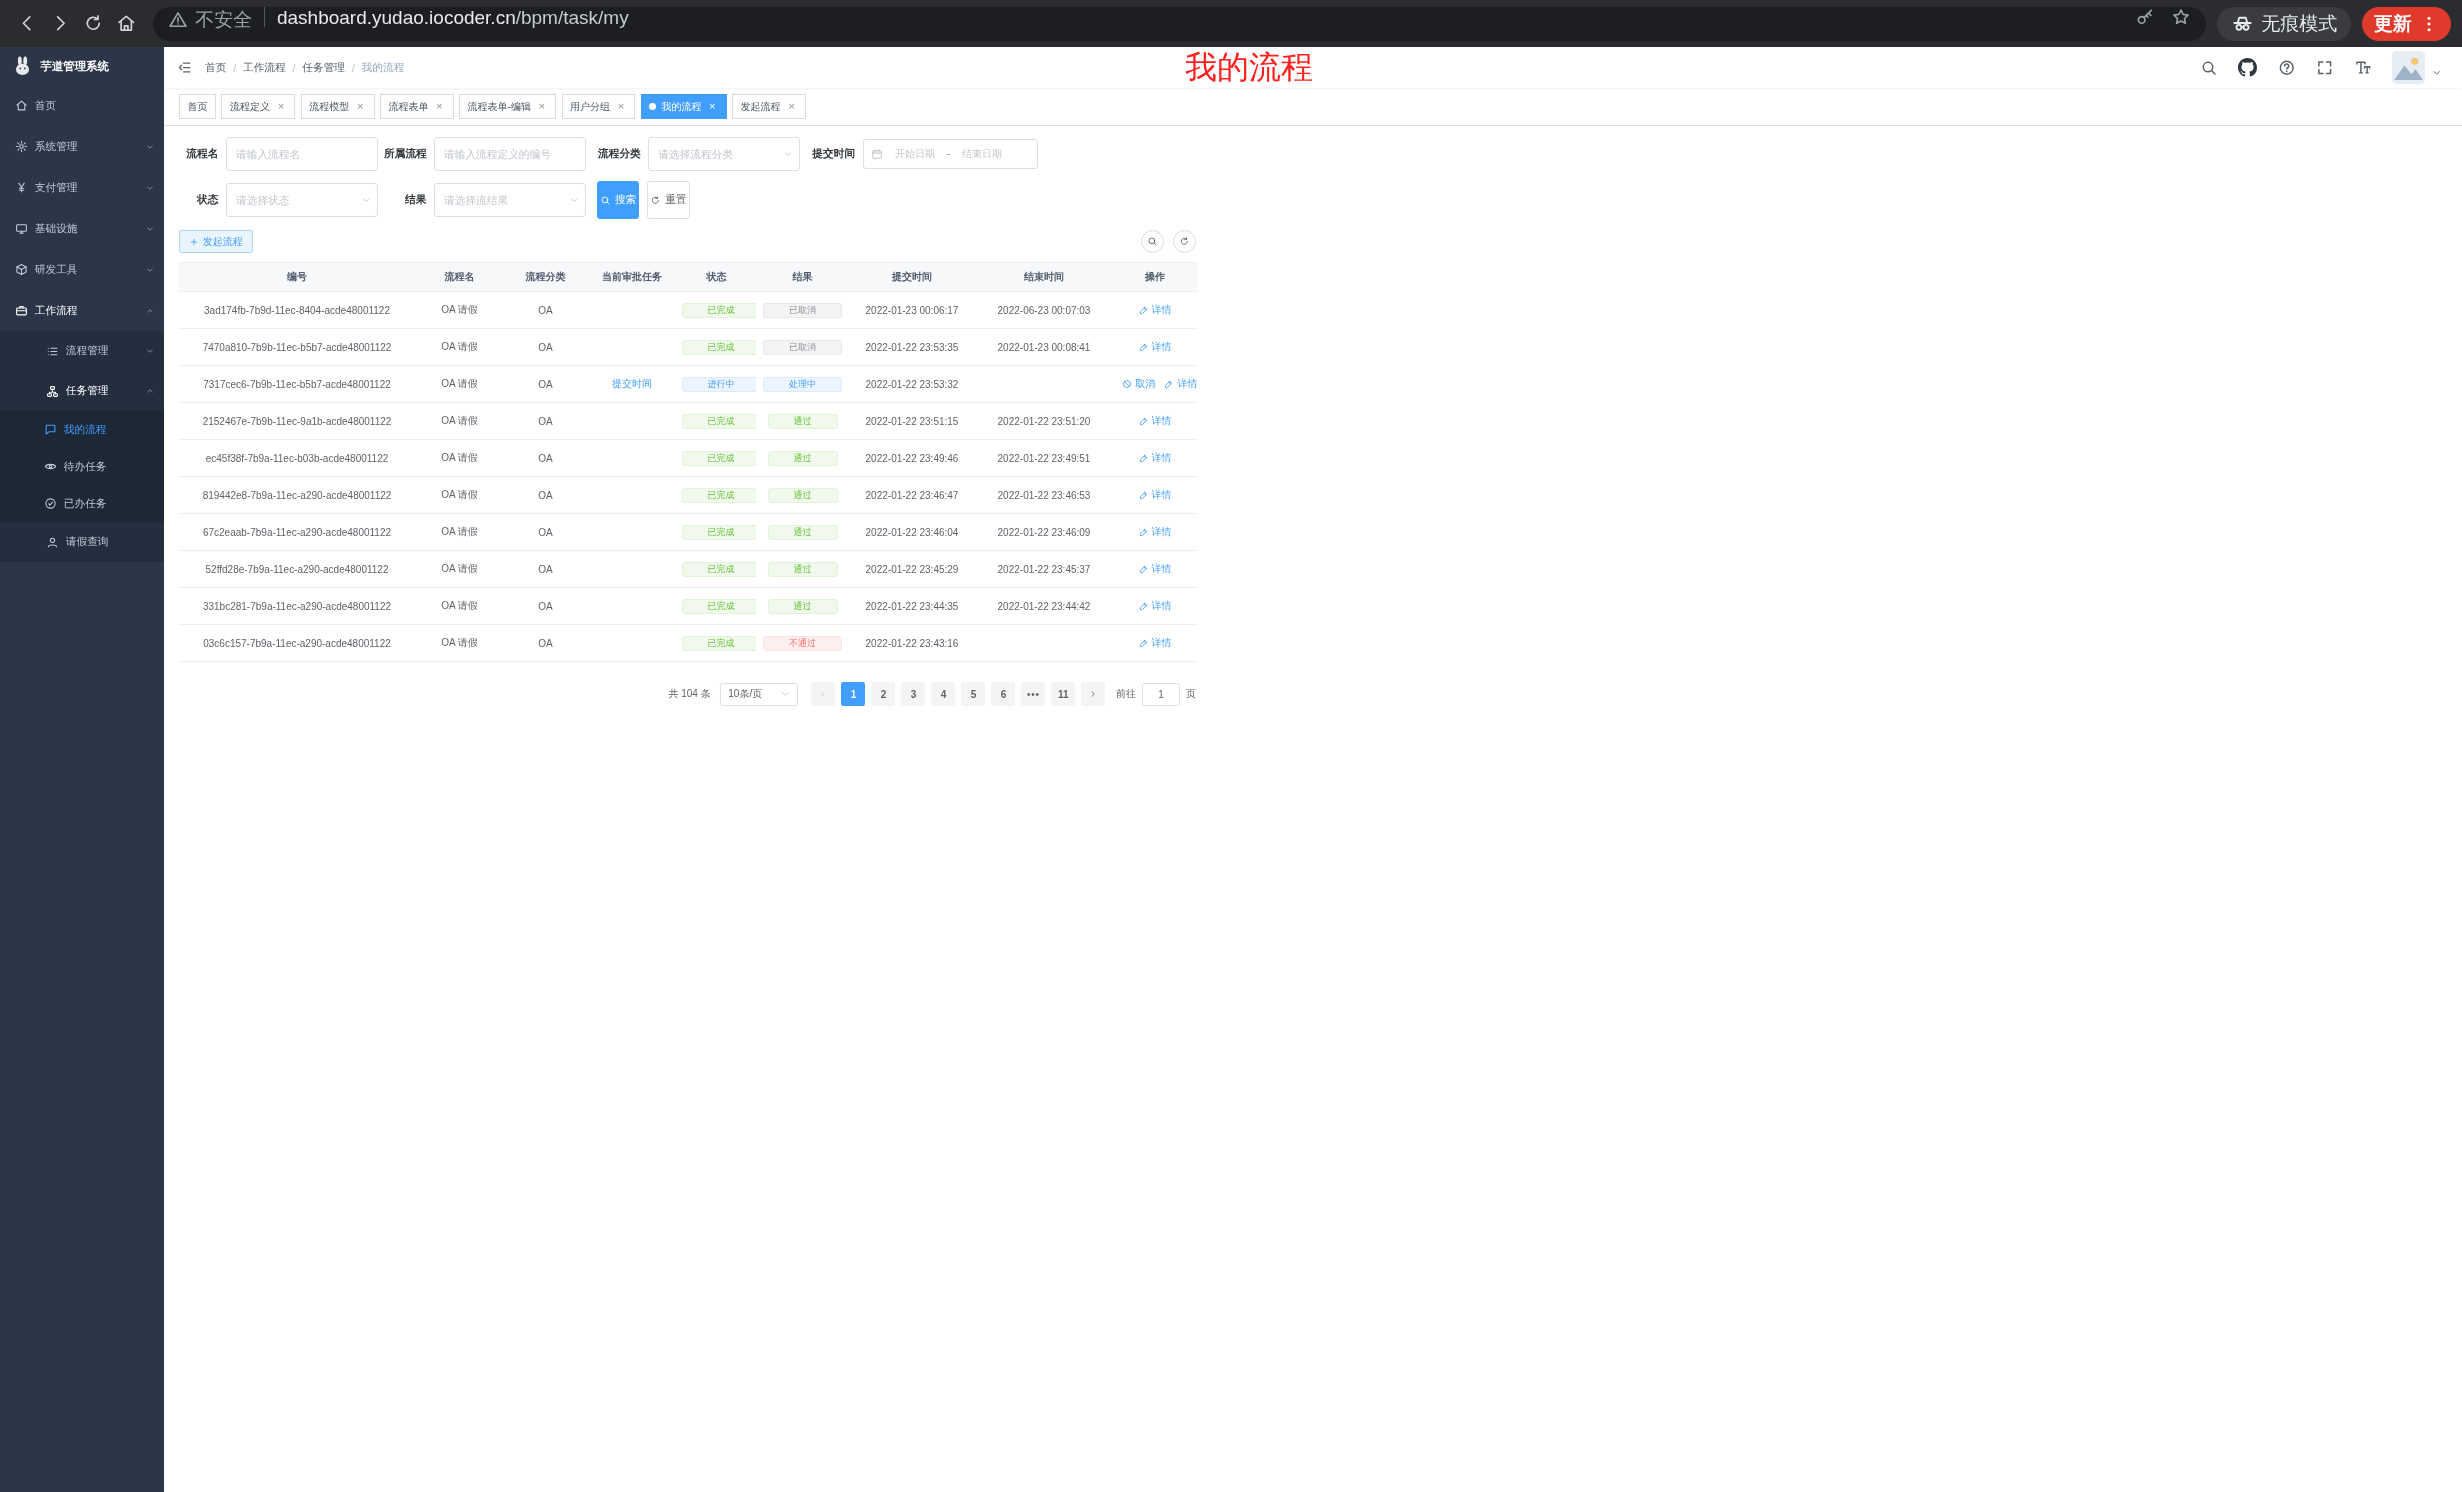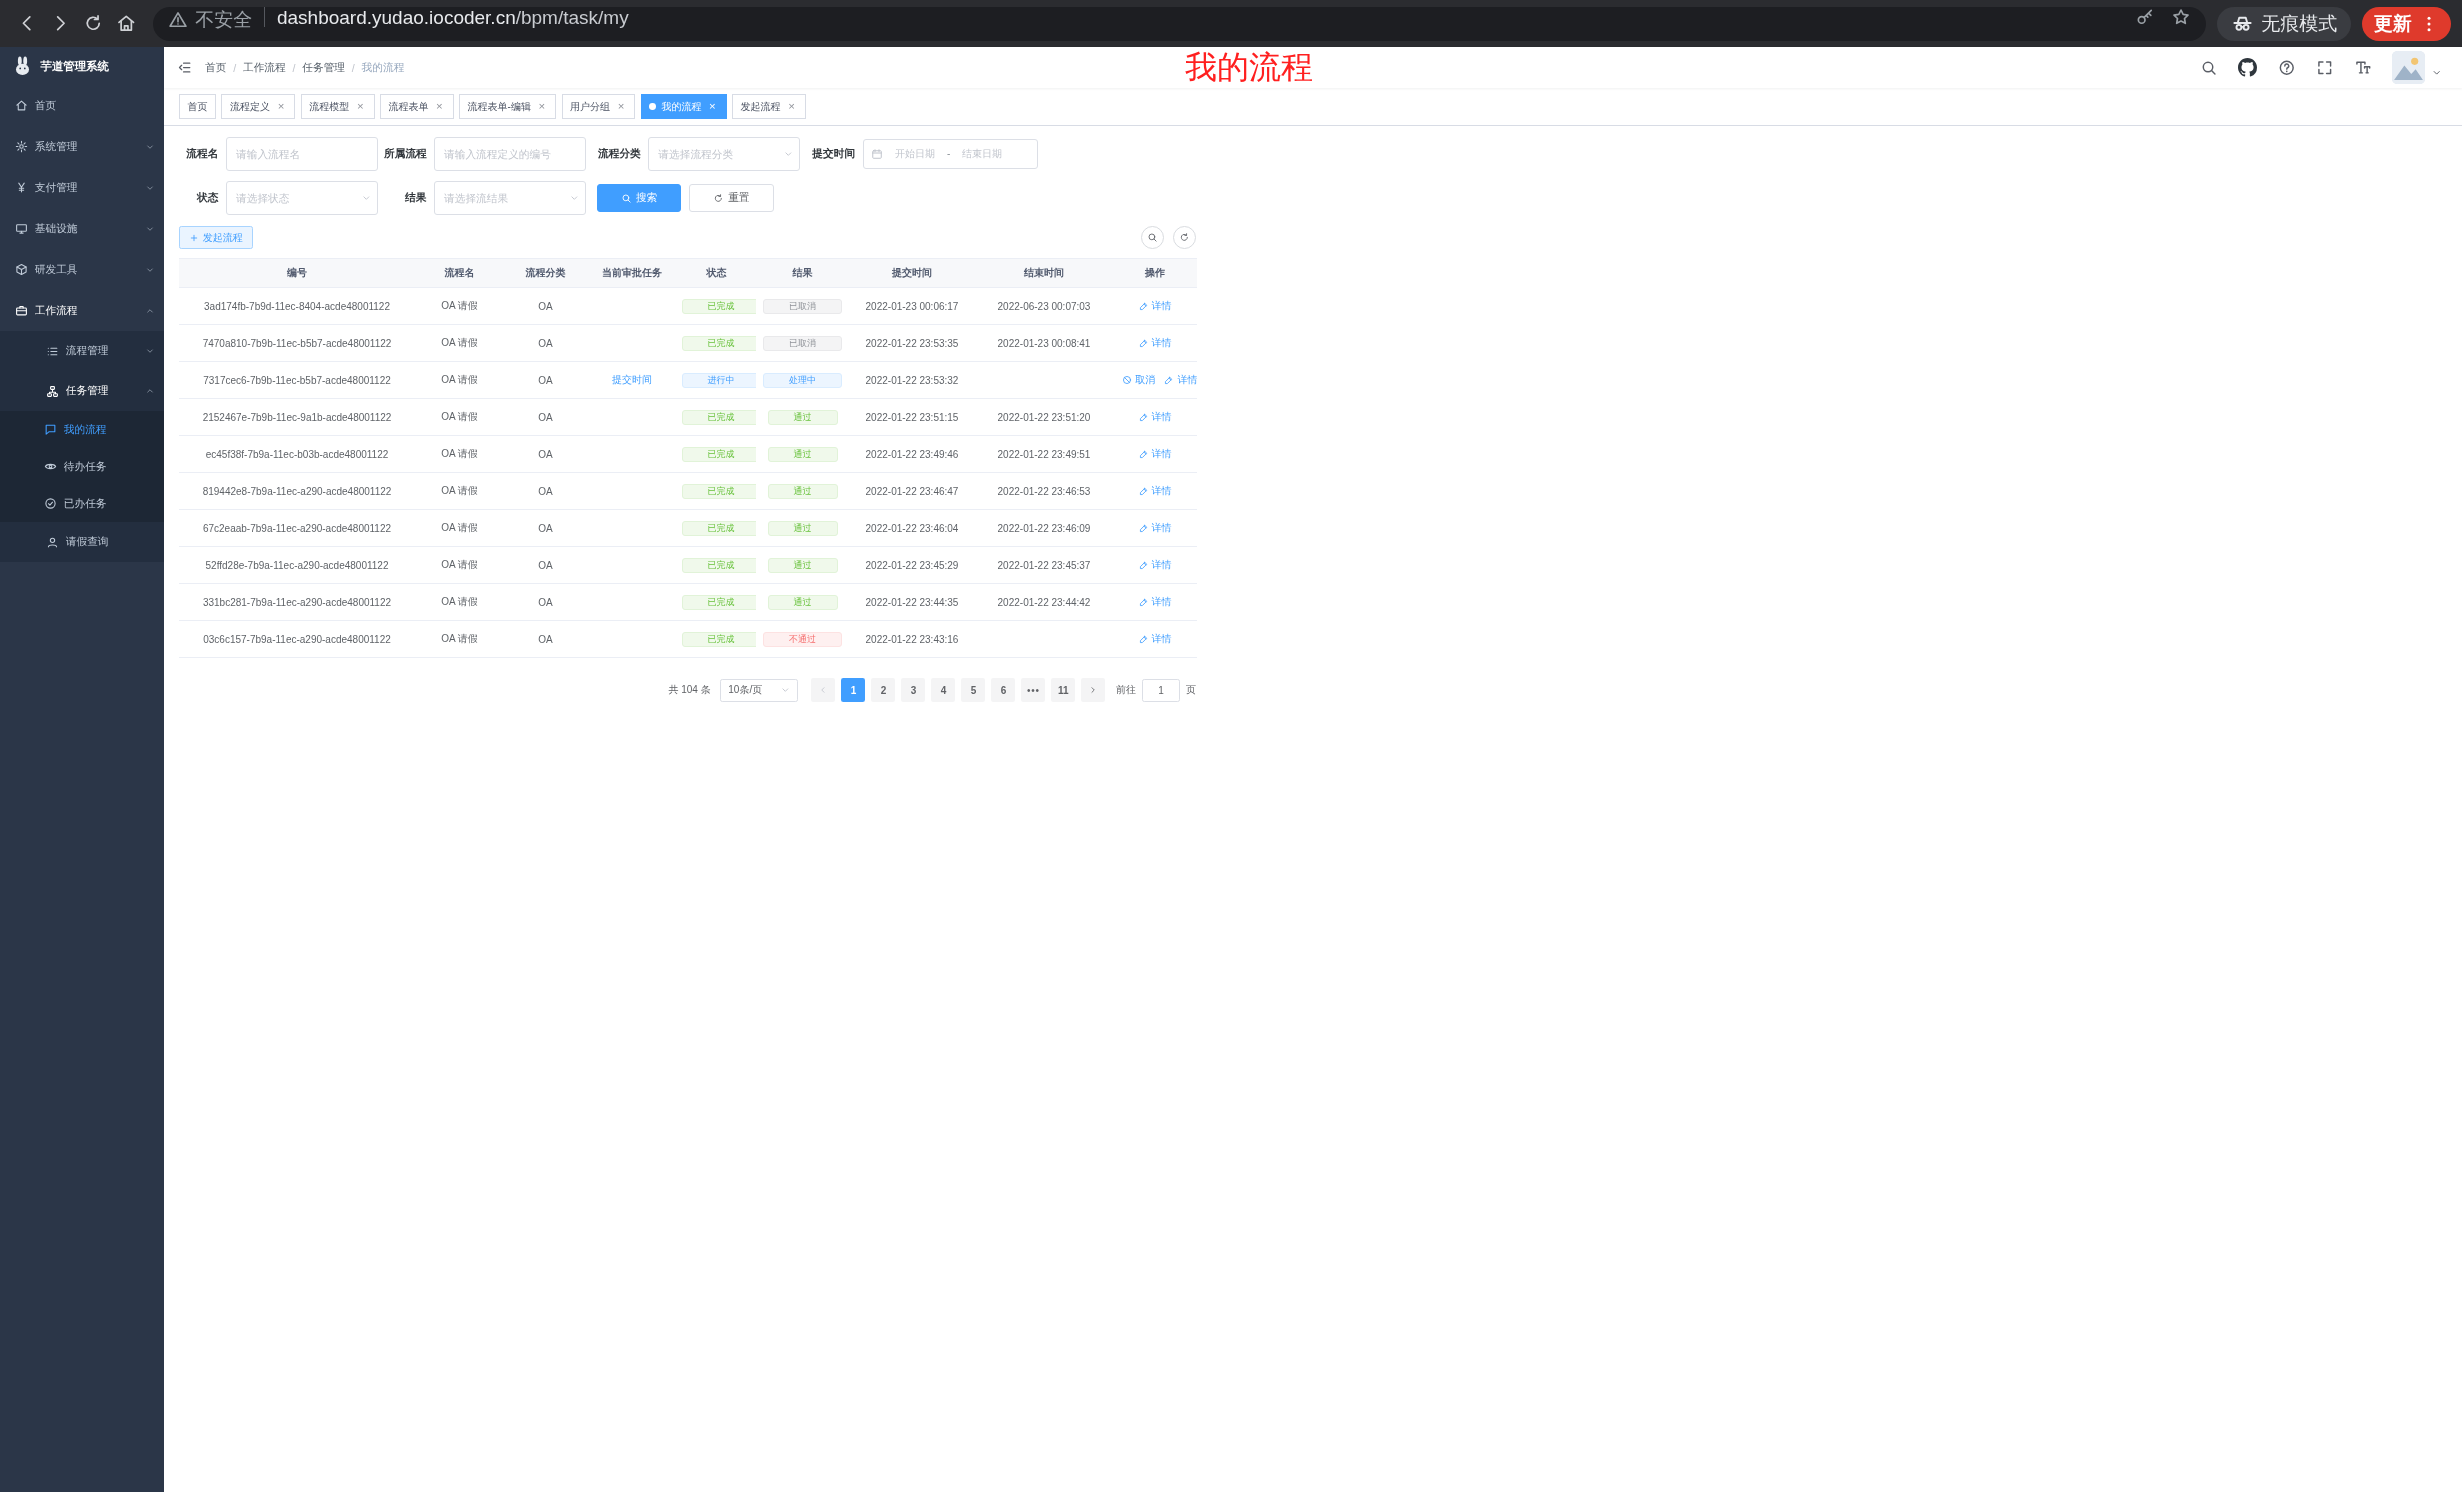--- a/index.html
+++ b/index.html
@@ -73,21 +73,21 @@
   .lb-mid { padding:0 7.6px 0 6px; }
   .inp { width:152px; height:30px; border:0.8px solid #dcdfe6; border-radius:3px; padding:16px 9px; font-size:10.7px; color:#606266; background:#fff; font-family:inherit; outline:none; }
   .inp::placeholder, .dr-input::placeholder, .goto-inp::placeholder { color:#c0c4cc; }
   .sel-wrap { position:relative; display:inline-flex; }
   .sel-wrap .inp { padding-right:24px; cursor:pointer; }
   .sel-caret { position:absolute; right:6.8px; top:50%; transform:translateY(-50%); color:#c0c4cc; }
   .daterange { width:175px; height:30px; border:0.8px solid #dcdfe6; border-radius:3px; display:flex; align-items:center; padding:0 7.6px; gap:3.8px; background:#fff; }
   .cal-ic { color:#c0c4cc; }
   .dr-input { border:none; outline:none; width:56px; font-size:10px; text-align:center; color:#606266; font-family:inherit; background:transparent; }
   .dr-sep { color:#8a9097; font-size:10px; }
-  .btn { display:inline-flex; align-items:center; justify-content:center; gap:4.6px; height:28px; padding:0 23px; border:0.8px solid #dcdfe6; border-radius:3px; background:#fff; color:#606266; font-size:10.7px; font-family:inherit; cursor:pointer; white-space:nowrap; }
+  .btn { display:inline-flex; align-items:center; justify-content:center; gap:4.6px; height:38px; padding:0 2px; border:0.8px solid #dcdfe6; border-radius:3px; background:#fff; color:#606266; font-size:10.7px; font-family:inherit; cursor:pointer; white-space:nowrap; }
   .btn .icn { width:10.7px; height:10.7px; }
   .btn-primary { background:#409eff; border-color:#409eff; color:#fff; }
   .btn-search { margin-left:4.6px; } .btn-reset { margin-left:7.6px; }
   .toolbar-row { width:1017px; display:flex; align-items:center; margin:1.5px 0 9px; }
   .btn-create { height:23px; padding:0 9px; font-size:10px; background:#eaf4ff; border-color:#a8d4ff; color:#409eff; border-radius:2.3px; gap:3.8px; }
   .btn-create .icn { width:10px; height:10px; }
   .tool-circles { margin-left:auto; display:flex; gap:9px; }
   .circle-btn { width:23px; height:23px; border-radius:50%; border:0.8px solid #d9dce0; background:#fff; color:#5f6368; display:flex; align-items:center; justify-content:center; cursor:pointer; }
 
   

